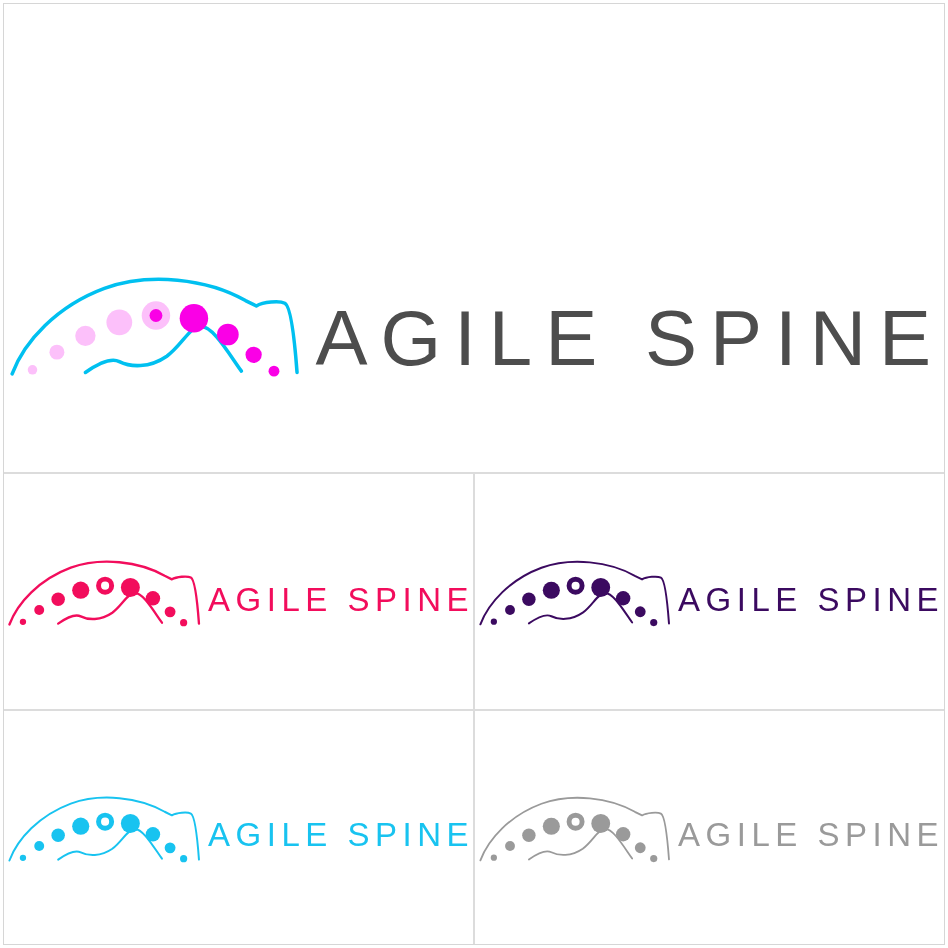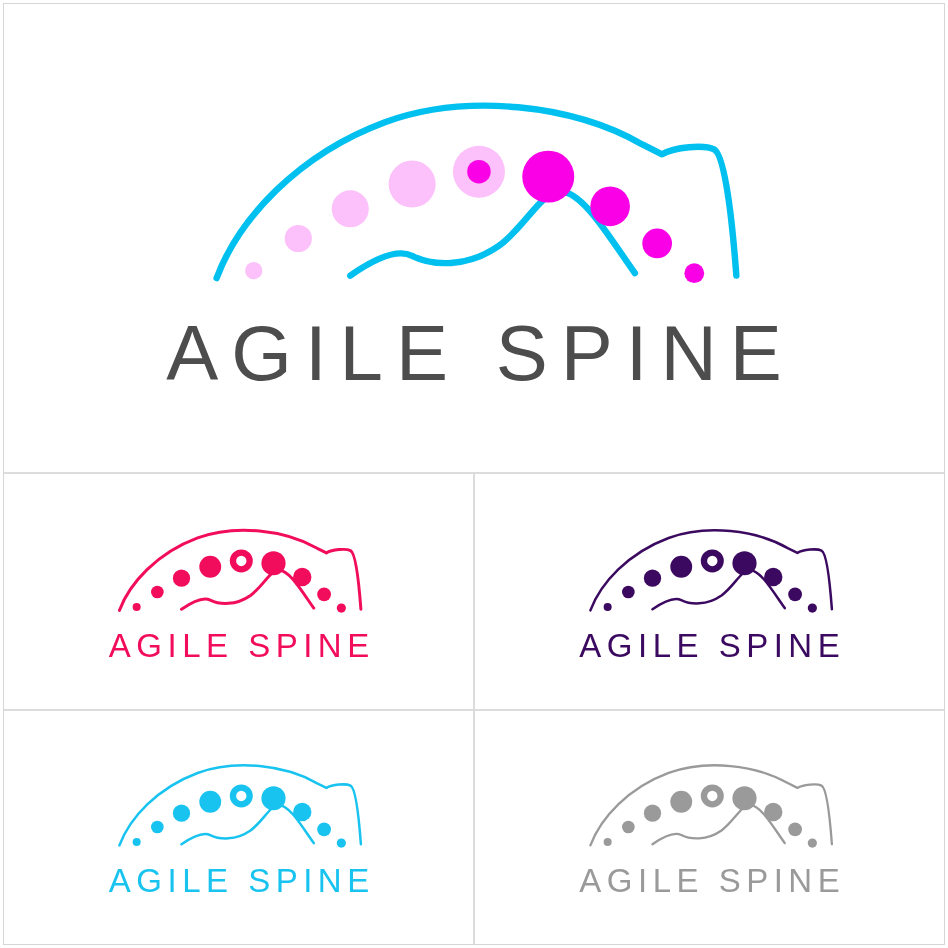--- a/index.html
+++ b/index.html
@@ -33,21 +33,21 @@
   
   .rule{position:absolute;background:#dcdcdc;}
   #rule-h1{left:4px;  top:472px; width:940px; height:2px;}
   #rule-h2{left:4px;  top:709px; width:940px; height:2px;}
   #rule-v1{left:473px;top:474px; width:2px;   height:236px;}
   #rule-v2{left:473px;top:711px; width:2px;   height:233px;}
 
   
   .lockup{
     position:absolute;left:0;top:0;width:100%;height:100%;
-    display:flex;flex-direction:column;align-items:center;justify-content:center;
+    display:flex;flex-direction:row;align-items:center;justify-content:center;
   }
   #cell-main .lockup{justify-content:flex-start;padding-top:86px;}
   .mark{display:block;}
   .wordmark{
     display:block;
     text-align:center;
     font-family:"Liberation Sans", sans-serif;
     font-weight:300;
     white-space:nowrap;
     line-height:1;

